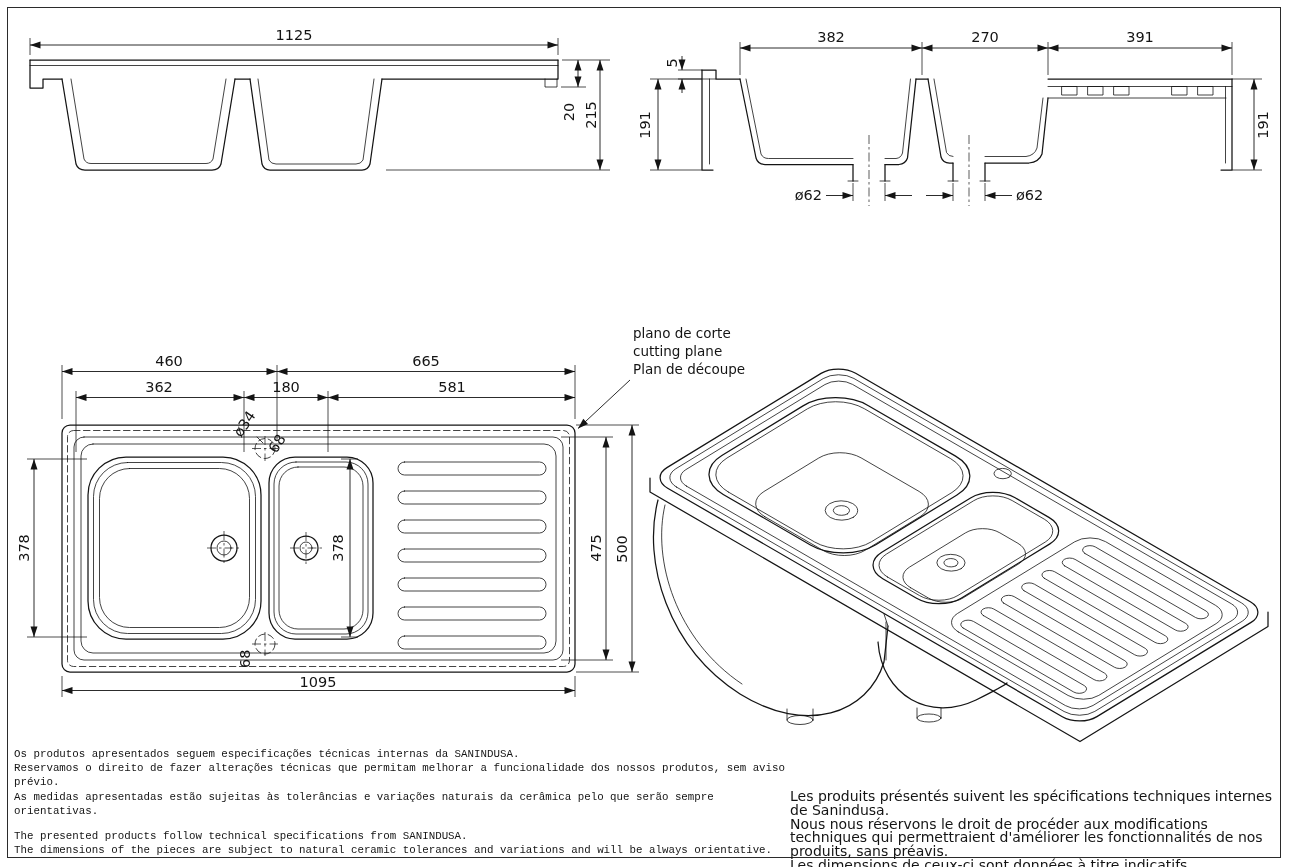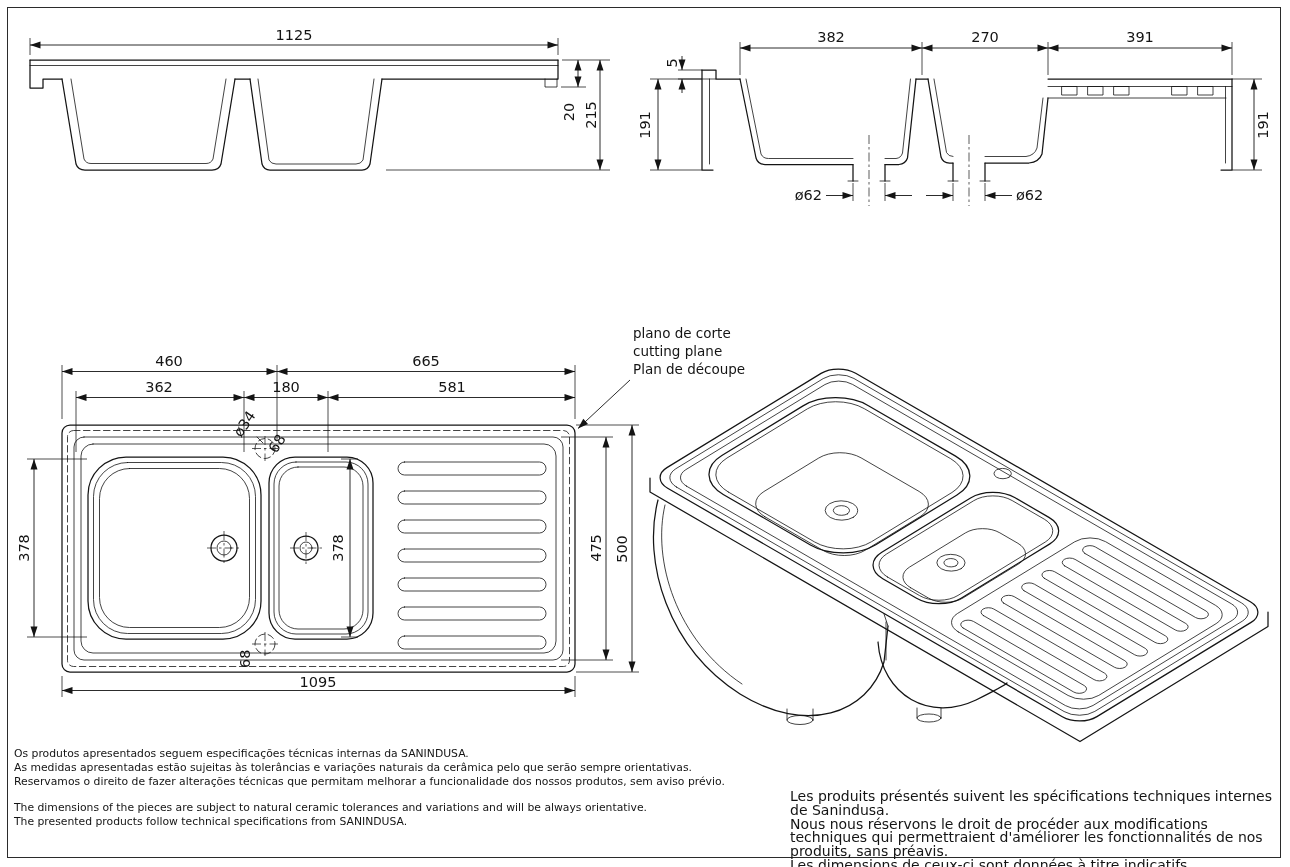--- a/index.html
+++ b/index.html
@@ -22,21 +22,21 @@
   .cl { fill:none; stroke:#141414; stroke-width:0.7; stroke-dasharray:9 3 2.5 3; }
   .dash { stroke-dasharray:6.5 3.5; }
   .iso * { vector-effect:non-scaling-stroke; }
 
   text { font-family:"DejaVu Sans", sans-serif; fill:#141414; }
   .n   { font-size:14.5px; }
   .lbl { font-size:13.5px; }
 
   .footer-left {
     position:absolute; left:14px; top:747px; width:772px;
-    font-size:10.8px; line-height:14.2px;
+    font-size:10.8px; line-height:14.2px;font-family:Liberation Mono, monospace;
   }
   .footer-right {
     position:absolute; left:790px; top:790px; width:492px;
     font-size:14px; line-height:13.8px;
   }
   .gap { height:11px; }
 </style>
 </head>
 <body>
 
@@ -265,24 +265,24 @@
     <path class="t" d="M886,622 V660"></path>
     <path class="t" d="M787,709 V720 M813,709 V720"></path>
     <ellipse class="t" cx="800" cy="720" rx="13" ry="4.5"></ellipse>
     <path class="t" d="M917,708 V718 M941,708 V718"></path>
     <ellipse class="t" cx="929" cy="718" rx="12" ry="4"></ellipse>
   </g>
 </svg>
 
 <div class="footer-left">
   <div>Os produtos apresentados seguem especificações técnicas internas da SANINDUSA.</div>
+  <div>Reservamos o direito de fazer alterações técnicas que permitam melhorar a funcionalidade dos nossos produtos, sem aviso prévio.</div>
   <div>As medidas apresentadas estão sujeitas às tolerâncias e variações naturais da cerâmica pelo que serão sempre orientativas.</div>
-  <div>Reservamos o direito de fazer alterações técnicas que permitam melhorar a funcionalidade dos nossos produtos, sem aviso prévio.</div>
   <div class="gap"></div>
+  <div>The presented products follow technical specifications from SANINDUSA.</div>
   <div>The dimensions of the pieces are subject to natural ceramic tolerances and variations and will be always orientative.</div>
-  <div>The presented products follow technical specifications from SANINDUSA.</div>
 </div>
 
 <div class="footer-right">
   <div>Les produits présentés suivent les spécifications techniques internes de Sanindusa.</div>
   <div>Nous nous réservons le droit de procéder aux modifications techniques qui permettraient d'améliorer les fonctionnalités de nos produits, sans préavis.</div>
   <div>Les dimensions de ceux-ci sont données à titre indicatifs.</div>
 </div>
 
 </body></html>

